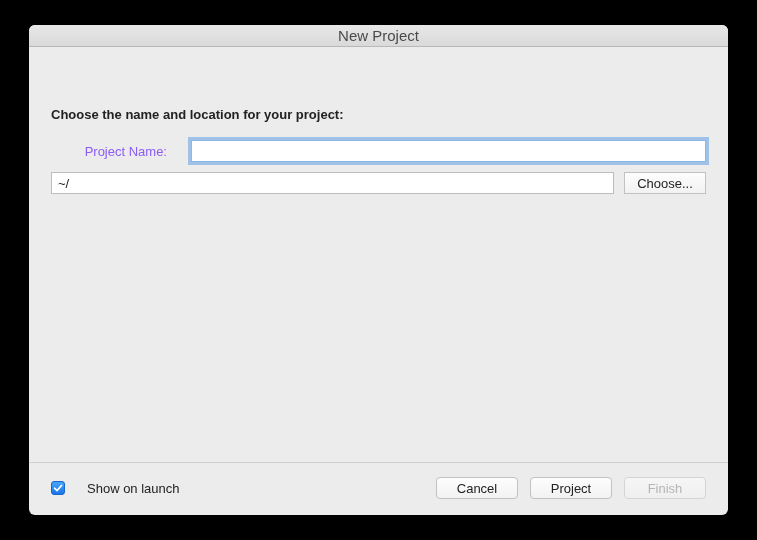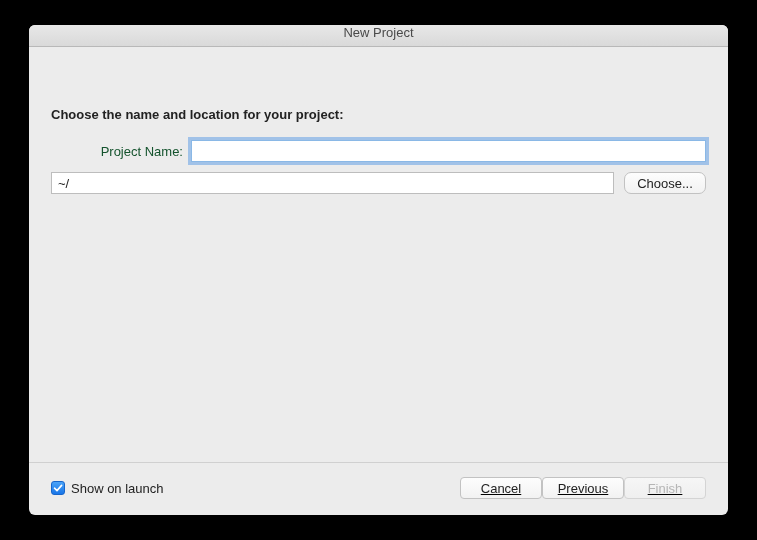--- a/index.html
+++ b/index.html
@@ -20,22 +20,23 @@
       box-shadow: 0 20px 60px rgba(0,0,0,0.45);
       display: flex;
       flex-direction: column;
       overflow: hidden;
     }
     .titlebar {
       height: 22px;
       background: linear-gradient(#e8e8e8, #d9d9d9);
       border-bottom: 1px solid #b8b8b8;
       display: flex;
+      align-items: center;
       justify-content: center;
-      font-size: 13px;
+      font-size: 15px;
       color: #4a4a4a;
       position: relative;
     }
     .content {
       flex: 1;
       padding: 20px 22px 12px;
       display: flex;
       flex-direction: column;
       margin-top: 40px;
     }
@@ -46,23 +47,23 @@
       margin-bottom: 18px;
     }
     .form-row {
       display: flex;
       align-items: center;
       margin-bottom: 10px;
     }
     .form-label {
       width: 140px;
       text-align: right;
-      padding-right: 8px;
+      padding-right: 24px;
       font-size: 13px;
-      color: #14532d;
+      color: #8b5cf6;
     }
     .form-input {
       flex: 1;
       height: 22px;
       border: 1px solid #bdbdbd;
       border-radius: 0;
       padding: 2px 6px;
       font-size: 13px;
       background: #fff;
       color: #222;
@@ -72,57 +73,57 @@
       outline: none;
       border: 1px solid #8ab8e6;
       box-shadow: 0 0 0 3px rgba(100,160,230,0.55);
     }
     .choose-btn {
       margin-left: 10px;
       height: 22px;
       min-width: 82px;
       background: linear-gradient(#fdfdfd, #f2f2f2);
       border: 1px solid #c2c2c2;
-      border-radius: 7px;
+      border-radius: 0;
       font-size: 13px;
       color: #222;
       cursor: default;
       font-family: inherit;
     }
     .spacer { flex: 1; }
     .footer {
       border-top: 1px solid #d0d0d0;
       padding: 14px 22px 16px;
       display: flex;
       align-items: center;
     }
     .checkbox-wrap {
       display: flex;
       align-items: center;
-      gap: 6px;
+      gap: 22px;
       font-size: 13px;
       color: #222;
     }
     .checkbox {
       width: 14px;
       height: 14px;
       border-radius: 3px;
       background: linear-gradient(#4aa3f8, #1976e8);
       border: 0.5px solid #1666cc;
       display: flex;
       align-items: center;
       justify-content: center;
       color: #fff;
       font-size: 11px;
       line-height: 1;
     }
     .btn-group {
       margin-left: auto;
       display: flex;
-      text-decoration: underline;
+      gap: 12px;
     }
     .btn {
       height: 22px;
       min-width: 82px;
       background: linear-gradient(#fdfdfd, #f2f2f2);
       border: 1px solid #c2c2c2;
       border-radius: 4px;
       font-size: 13px;
       color: #222;
       cursor: default;
@@ -164,17 +165,17 @@
       <div class="checkbox">
         <svg width="10" height="10" viewBox="0 0 10 10">
             <path d="M1.5 5.2 L4 7.6 L8.6 2.4" stroke="#fff" stroke-width="1.6" fill="none" stroke-linecap="round" stroke-linejoin="round"></path>
           </svg>
       </div>
       <span>Show on launch</span>
     </div>
 
     <div class="btn-group">
       <button class="btn">Cancel</button>
-      <button class="btn">Previous</button>
+      <button class="btn">Project</button>
       <button class="btn disabled">Finish</button>
     </div>
   </div>
 </div>
 
 </body></html>

